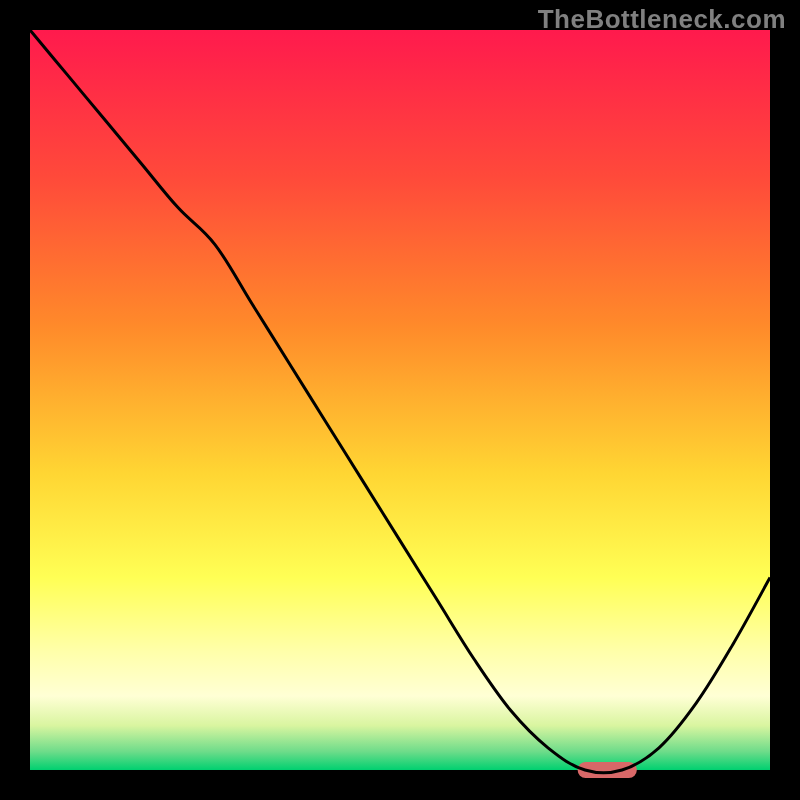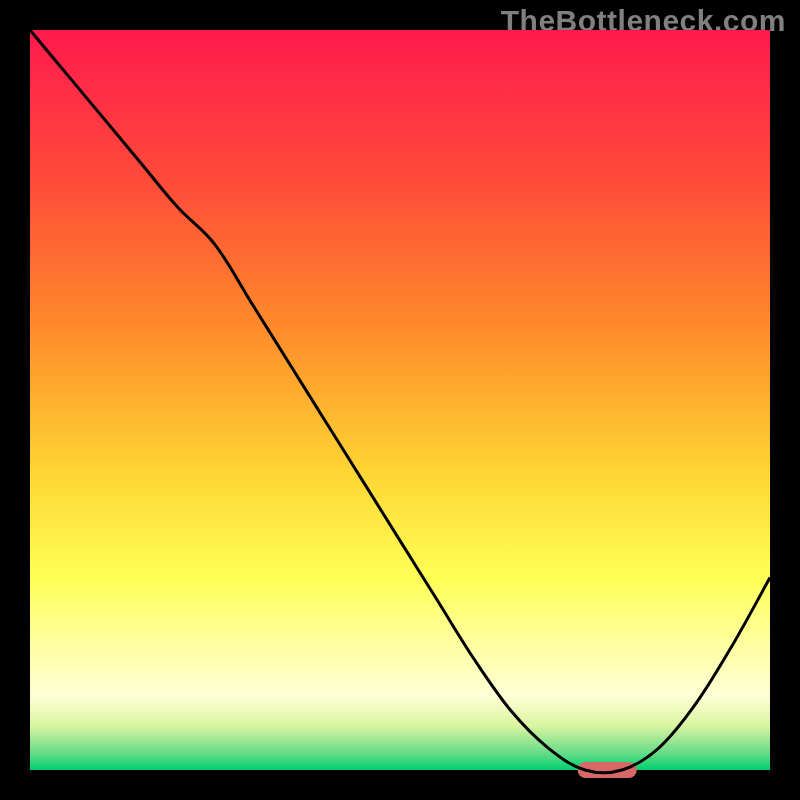--- a/index.html
+++ b/index.html
@@ -14,21 +14,21 @@
     position: relative;
     width: 800px;
     height: 800px;
     background: #000;
   }
   .watermark {
     position: absolute;
     top: 4px;
     right: 14px;
     font-family: Arial, Helvetica, sans-serif;
-    font-size: 30px;
+    font-size: 26px;
     font-weight: 600;
     color: #808080;
     letter-spacing: 0.5px;
   }
   svg {
     position: absolute;
     left: 0;
     top: 0;
   }
   .curve {

